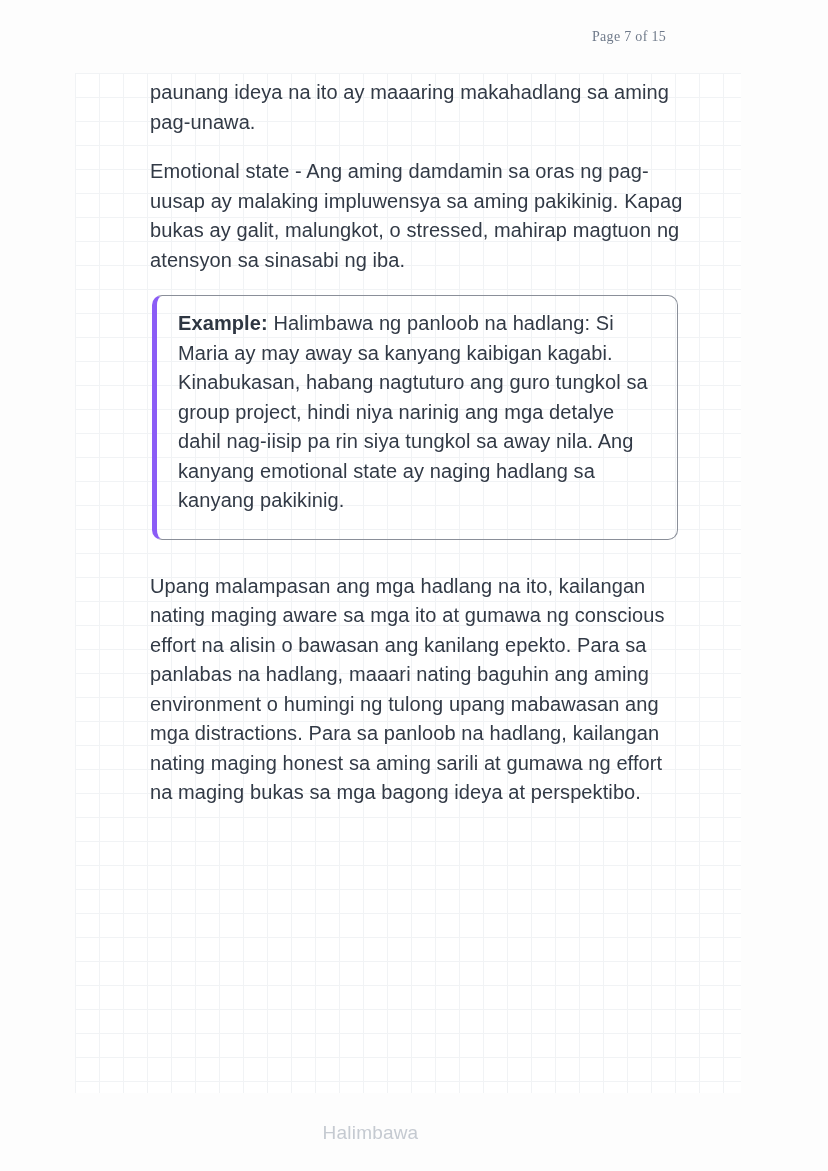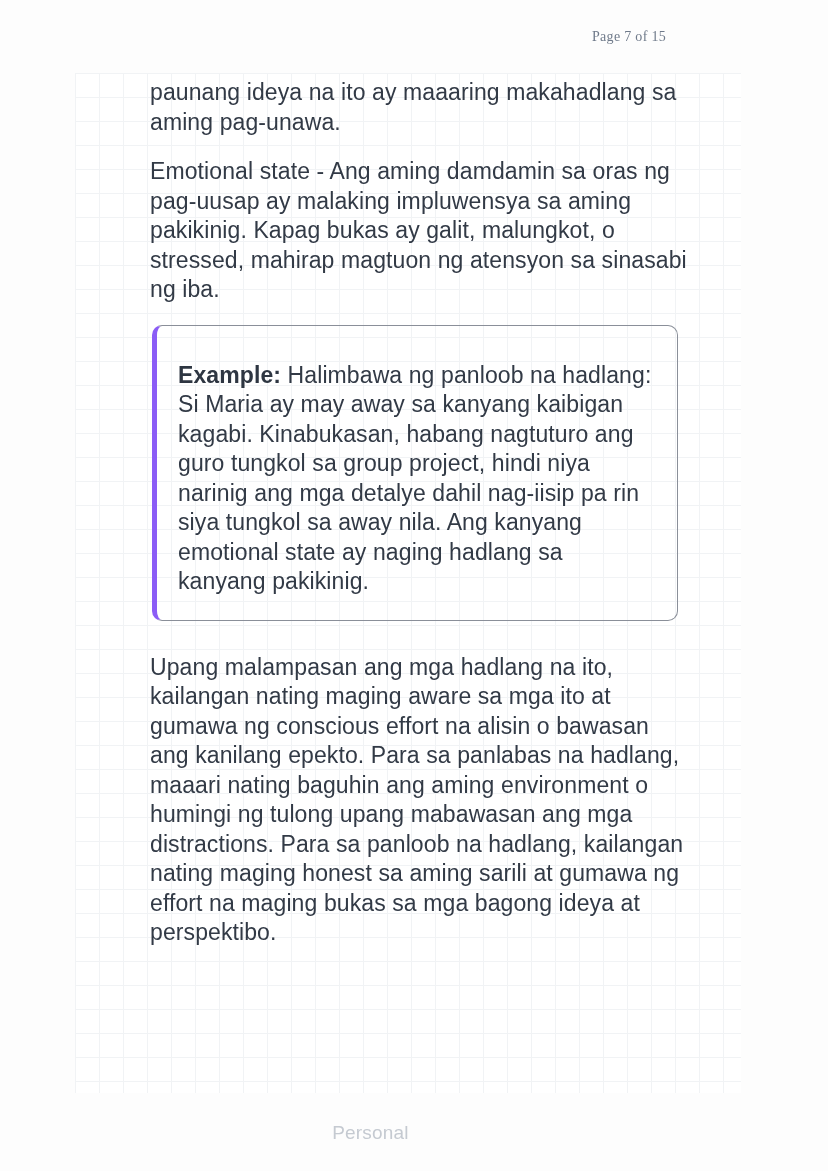--- a/index.html
+++ b/index.html
@@ -36,37 +36,37 @@
     background-image:
       linear-gradient(to right, #f1f3f5 1px, transparent 1px),
       linear-gradient(to bottom, #f1f3f5 1px, transparent 1px);
     background-size: 24px 24px;
   }
   .content {
     position: absolute;
     left: 150px;
     top: 73px;
     width: 540px;
-    font-size: 23px;
+    font-size: 20px;
     line-height: 29.5px;
     color: #323a46;
     letter-spacing: 0.1px;
   }
   .content p {
     margin: 0 0 20px 0;
   }
   .content p.first {
     margin-top: 5px;
   }
   .example-box {
     margin: 18px 12px 32px 2px;
     border: 1px solid #8a8f99;
     border-left: 5px solid #8b5cf6;
     border-radius: 10px;
-    padding: 35px 22px 23px 21px;
+    padding: 13px 22px 23px 21px;
     background: transparent;
   }
   .example-box p {
     margin: 0;
   }
   .example-label {
     font-weight: 700;
     color: #2e3642;
   }
   .footer-brand {
@@ -97,15 +97,15 @@
 
 
     <div class="example-box">
       <p><strong class="example-label">Example:</strong> <span>Halimbawa ng panloob na hadlang: Si Maria ay may away sa kanyang kaibigan kagabi. Kinabukasan, habang nagtuturo ang guro tungkol sa group project, hindi niya narinig ang mga detalye dahil nag-iisip pa rin siya tungkol sa away nila. Ang kanyang emotional state ay naging hadlang sa kanyang pakikinig.</span></p>
     </div>
 
     <p>Upang malampasan ang mga hadlang na ito, kailangan nating maging aware sa mga ito at gumawa ng conscious effort na alisin o bawasan ang kanilang epekto. Para sa panlabas na hadlang, maaari nating baguhin ang aming environment o humingi ng tulong upang mabawasan ang mga distractions. Para sa panloob na hadlang, kailangan nating maging honest sa aming sarili at gumawa ng effort na maging bukas sa mga bagong ideya at perspektibo.</p>
 
   </div>
 
-  <div class="footer-brand">Personal</div>
+  <div class="footer-brand">Halimbawa</div>
 
 </div>
 
 </body></html>

